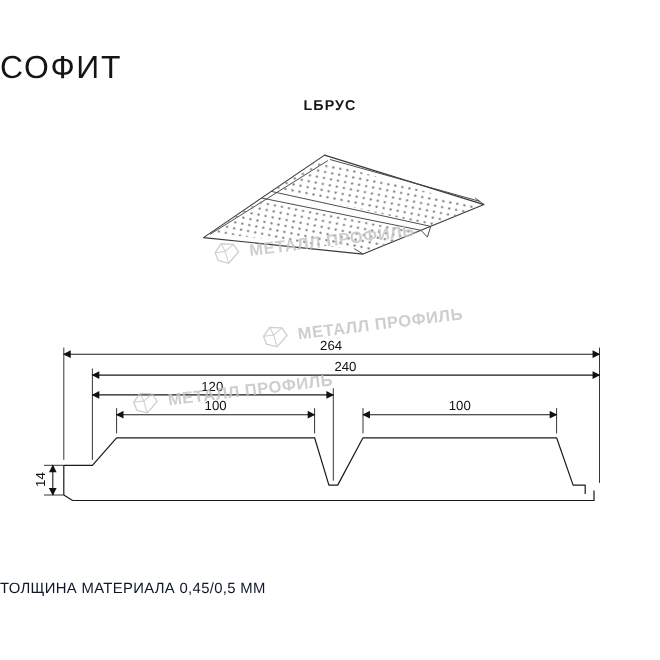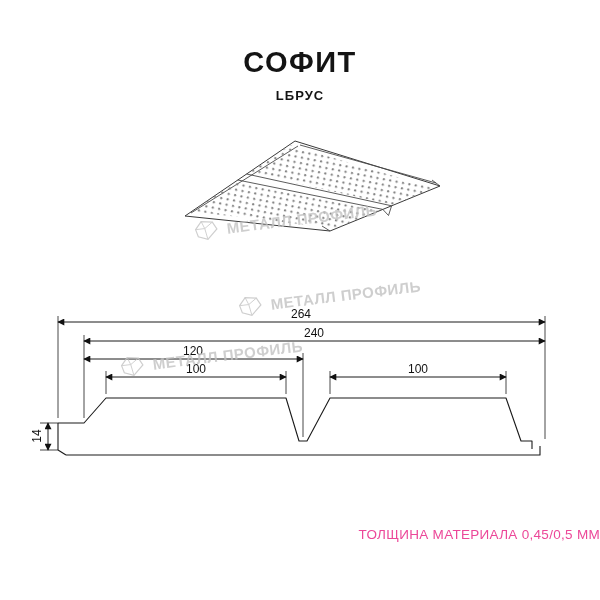--- a/index.html
+++ b/index.html
@@ -2,29 +2,29 @@
 <html><head>
 <meta charset="utf-8">
 <style>
   html,body { margin:0; padding:0; background:#fff; }
   .page {
     position:relative; width:600px; height:600px; background:#ffffff;
     font-family:"Liberation Sans", sans-serif; overflow:hidden; color:#111;
   }
   .title {
     position:absolute; top:46px; left:0; right:0; margin:0;
-    text-align:center; font-size:29px; font-weight:bold; letter-spacing:1.5px; color:#141414;
+    font-size:29px; font-weight:normal; letter-spacing:1.5px; color:#141414;
   }
   .subtitle {
     position:absolute; top:88px; left:0; right:0;
     text-align:center; font-size:13px; font-weight:bold; letter-spacing:1px; color:#141414;
   }
   .footer-note {
     position:absolute; top:527px; left:0; right:0;
-    text-align:right; font-size:13.5px; letter-spacing:.3px; color:#ec4899;
+    text-align:left; font-size:13.5px; letter-spacing:.3px; color:#0f172a;
   }
   .panel3d { position:absolute; left:160px; top:128px; width:290px; height:112px; }
   .section-drawing { position:absolute; left:0px; top:298px; width:528px; height:180px; }
 
   .profile { fill:none; stroke:#1a1a1a; stroke-width:1.1; stroke-linejoin:round; }
   .dim  { stroke:#1a1a1a; stroke-width:1; }
   .ext  { stroke:#1a1a1a; stroke-width:0.8; }
   .dimtxt { font-family:"Liberation Sans", sans-serif; font-size:12px; fill:#111; text-anchor:middle; }
 
   .sheet-edge { fill:none; stroke:#3a3a3a; stroke-width:1; stroke-linejoin:round; }

